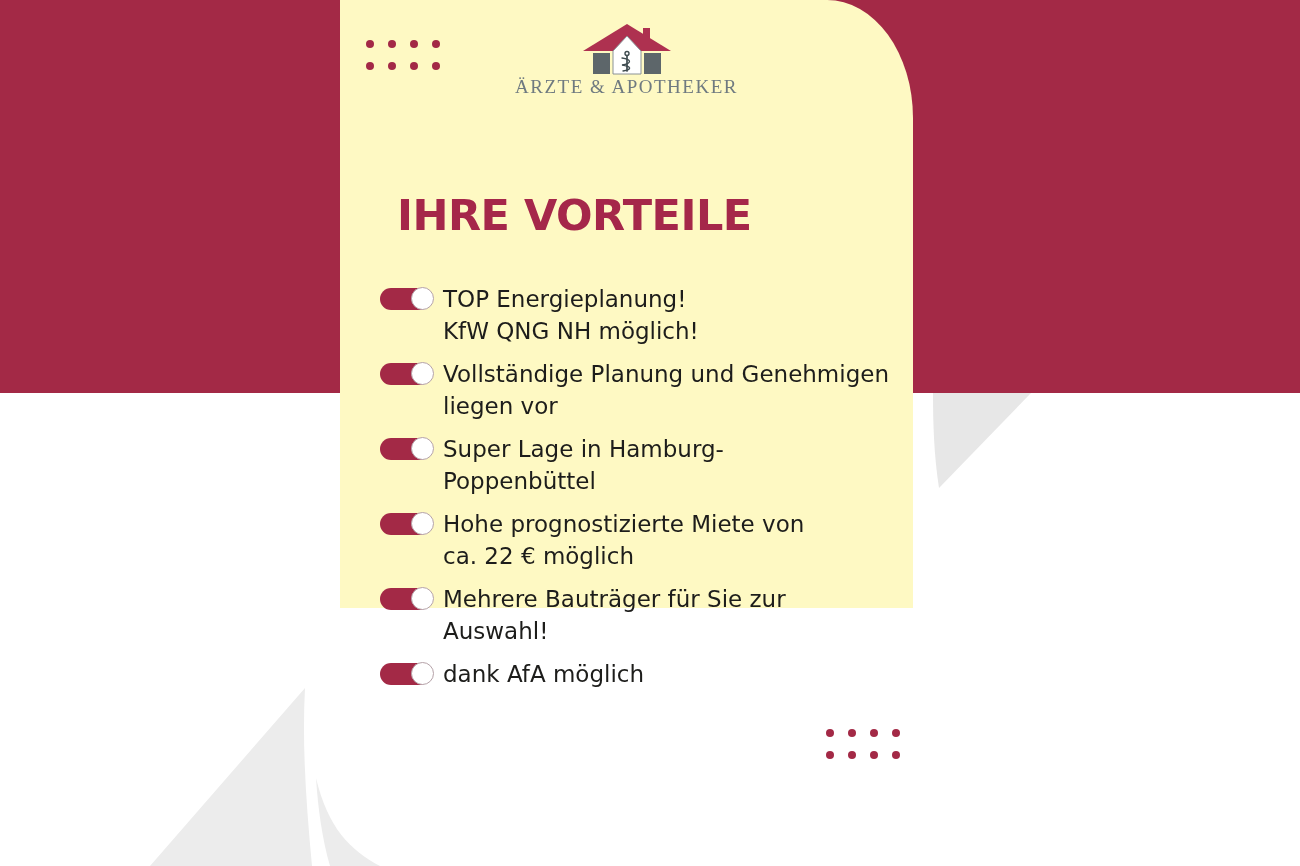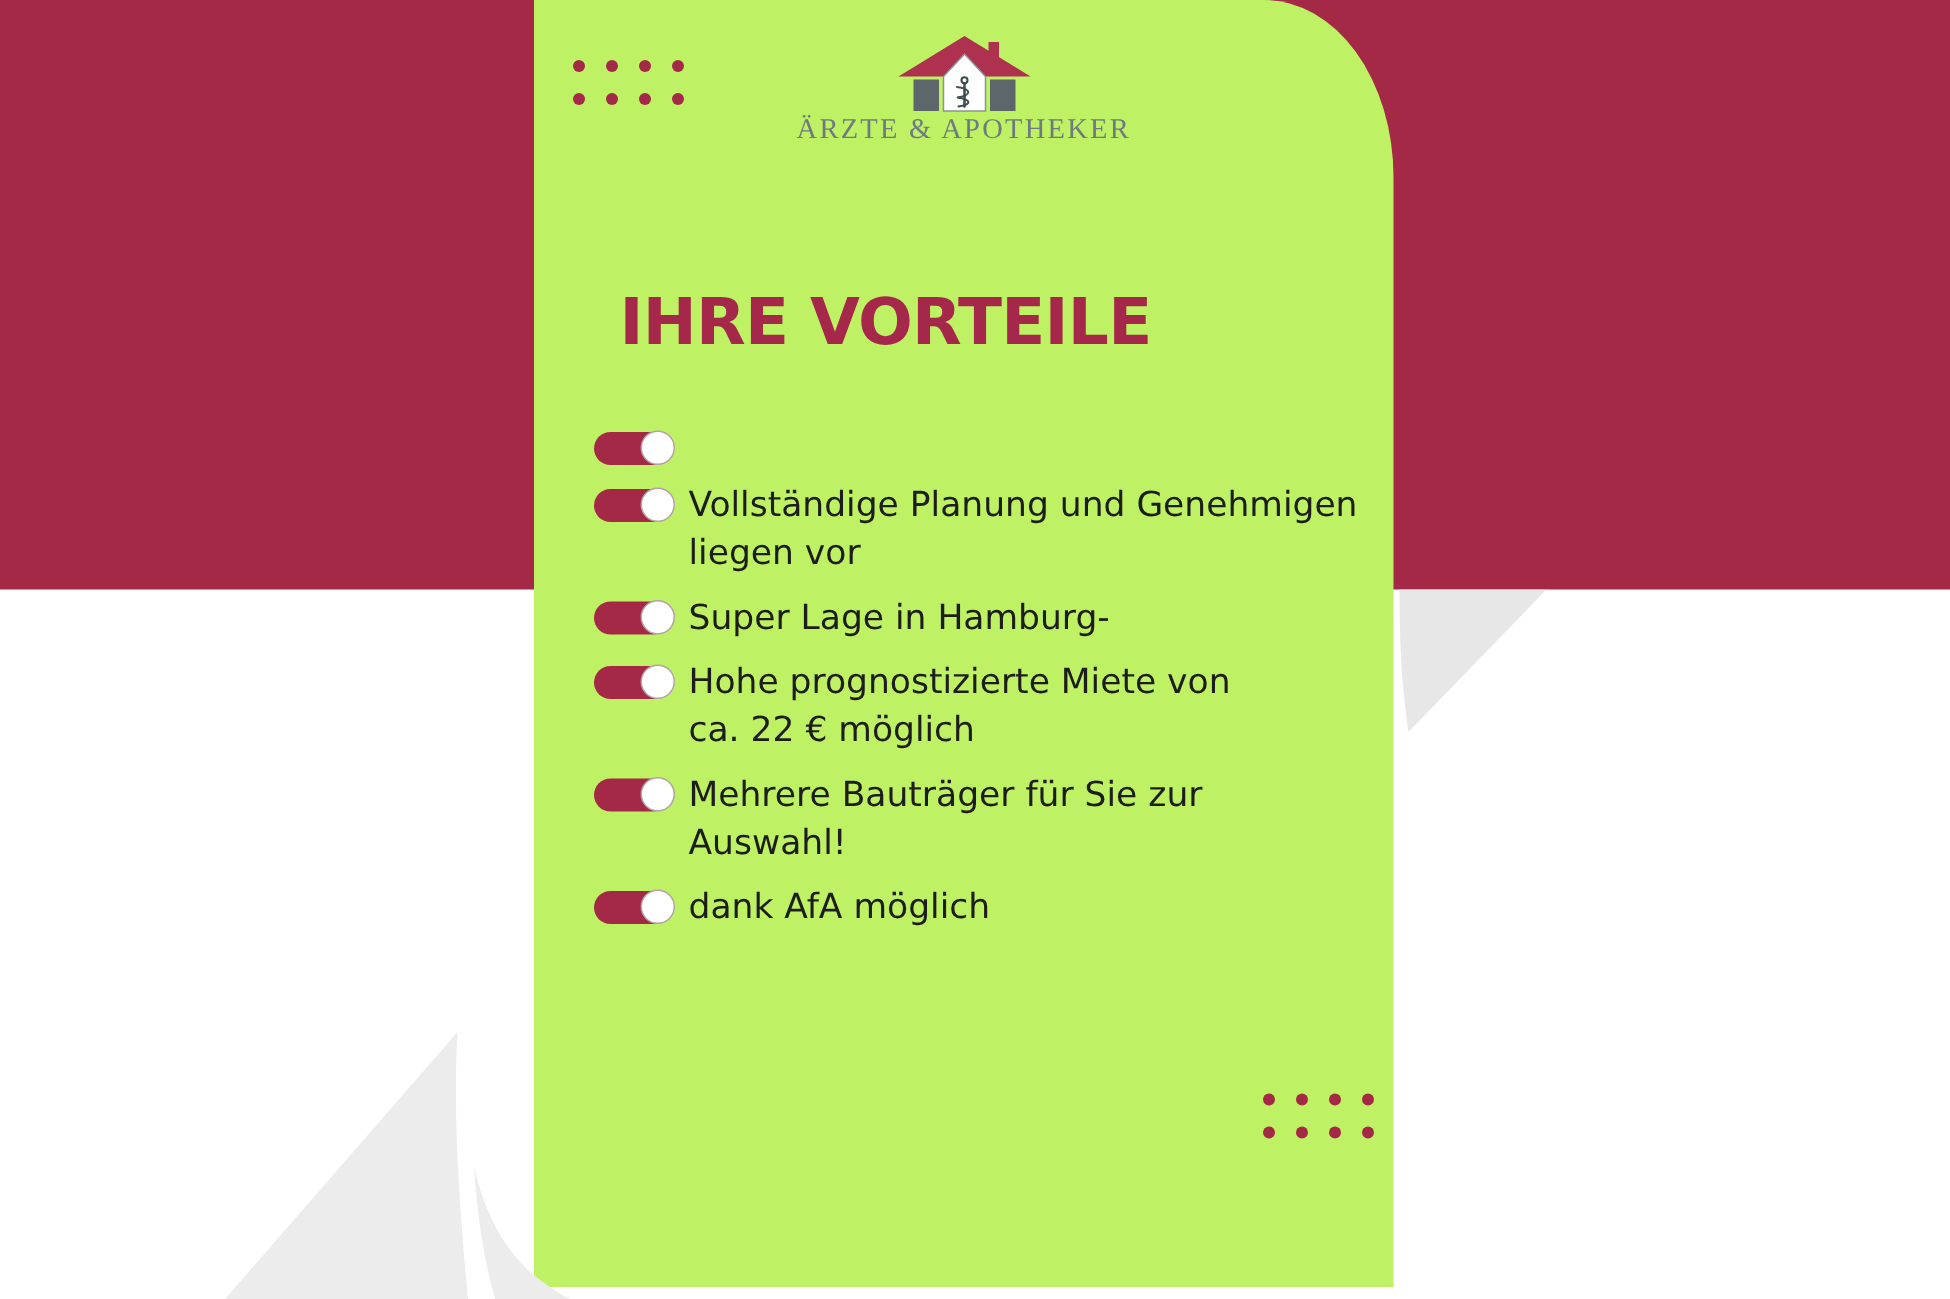--- a/index.html
+++ b/index.html
@@ -7,21 +7,21 @@
     position:relative;width:1300px;height:866px;overflow:hidden;
     background:#ffffff;font-family:"DejaVu Sans","Liberation Sans",sans-serif;
   }
   
   .red-band{position:absolute;left:0;top:0;width:1300px;height:393px;background:#a32946;z-index:0;}
   
   .corner-triangle{position:absolute;left:930px;top:393px;z-index:0;}
   .watermark{position:absolute;left:70px;top:682px;z-index:2;pointer-events:none;}
   
   .card{
-    position:absolute;left:356px;top:0;width:573px;height:858px;background:#bef264;
+    position:absolute;left:340px;top:0;width:573px;height:608px;background:#fef9c3;
     border-top-right-radius:86px 118px;z-index:1;
   }
   .card-content{position:relative;width:100%;height:100%;}
   
   .dots{position:absolute;display:grid;grid-template-columns:repeat(4,8px);grid-auto-rows:8px;gap:14px 14px;}
   .dots-top{left:26px;top:40px;}
   .dots-bottom{left:486px;top:729px;}
   .dots i{display:block;width:8px;height:8px;border-radius:50%;background:#a32946;}
   
   .logo{position:absolute;left:0;top:24px;width:100%;text-align:center;color:#6f7a80;}
@@ -90,38 +90,43 @@
       </div>
 
       <h1 class="heading">IHRE VORTEILE</h1>
 
       <div class="benefits">
 
         <div class="benefit-row">
           <div class="toggle">
               <span class="knob"></span>
             </div>
+          <div class="benefit-text">
+            <div>TOP Energieplanung!</div>
+            <div>KfW QNG NH möglich!</div>
+          </div>
         </div>
 
         <div class="benefit-row">
           <div class="toggle">
               <span class="knob"></span>
             </div>
           <div class="benefit-text">
             <div>Vollständige Planung und Genehmigen</div>
             <div>liegen vor</div>
           </div>
         </div>
 
         <div class="benefit-row">
           <div class="toggle">
               <span class="knob"></span>
             </div>
           <div class="benefit-text">
             <div>Super Lage in Hamburg-</div>
+            <div>Poppenbüttel</div>
           </div>
         </div>
 
         <div class="benefit-row">
           <div class="toggle">
               <span class="knob"></span>
             </div>
           <div class="benefit-text">
             <div>Hohe prognostizierte Miete von</div>
             <div>ca. 22 € möglich</div>

